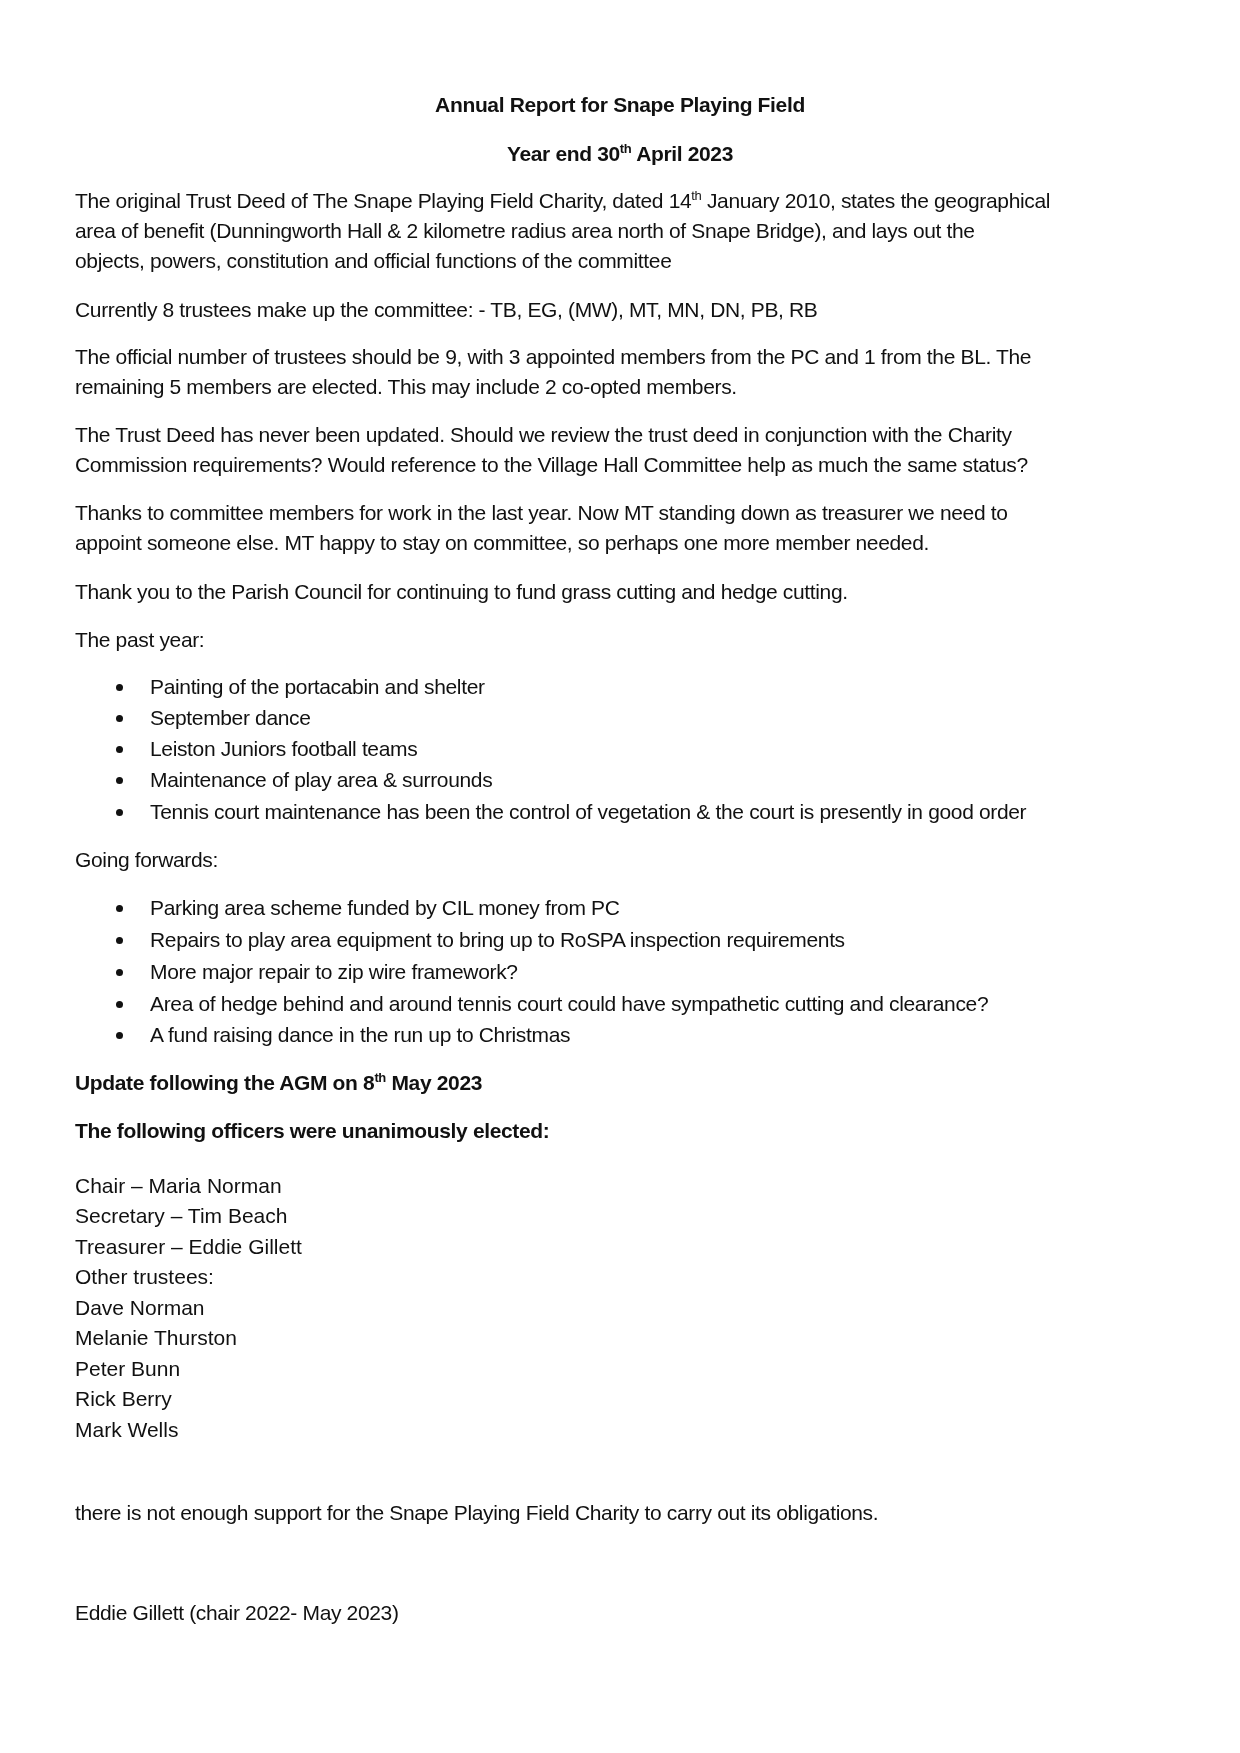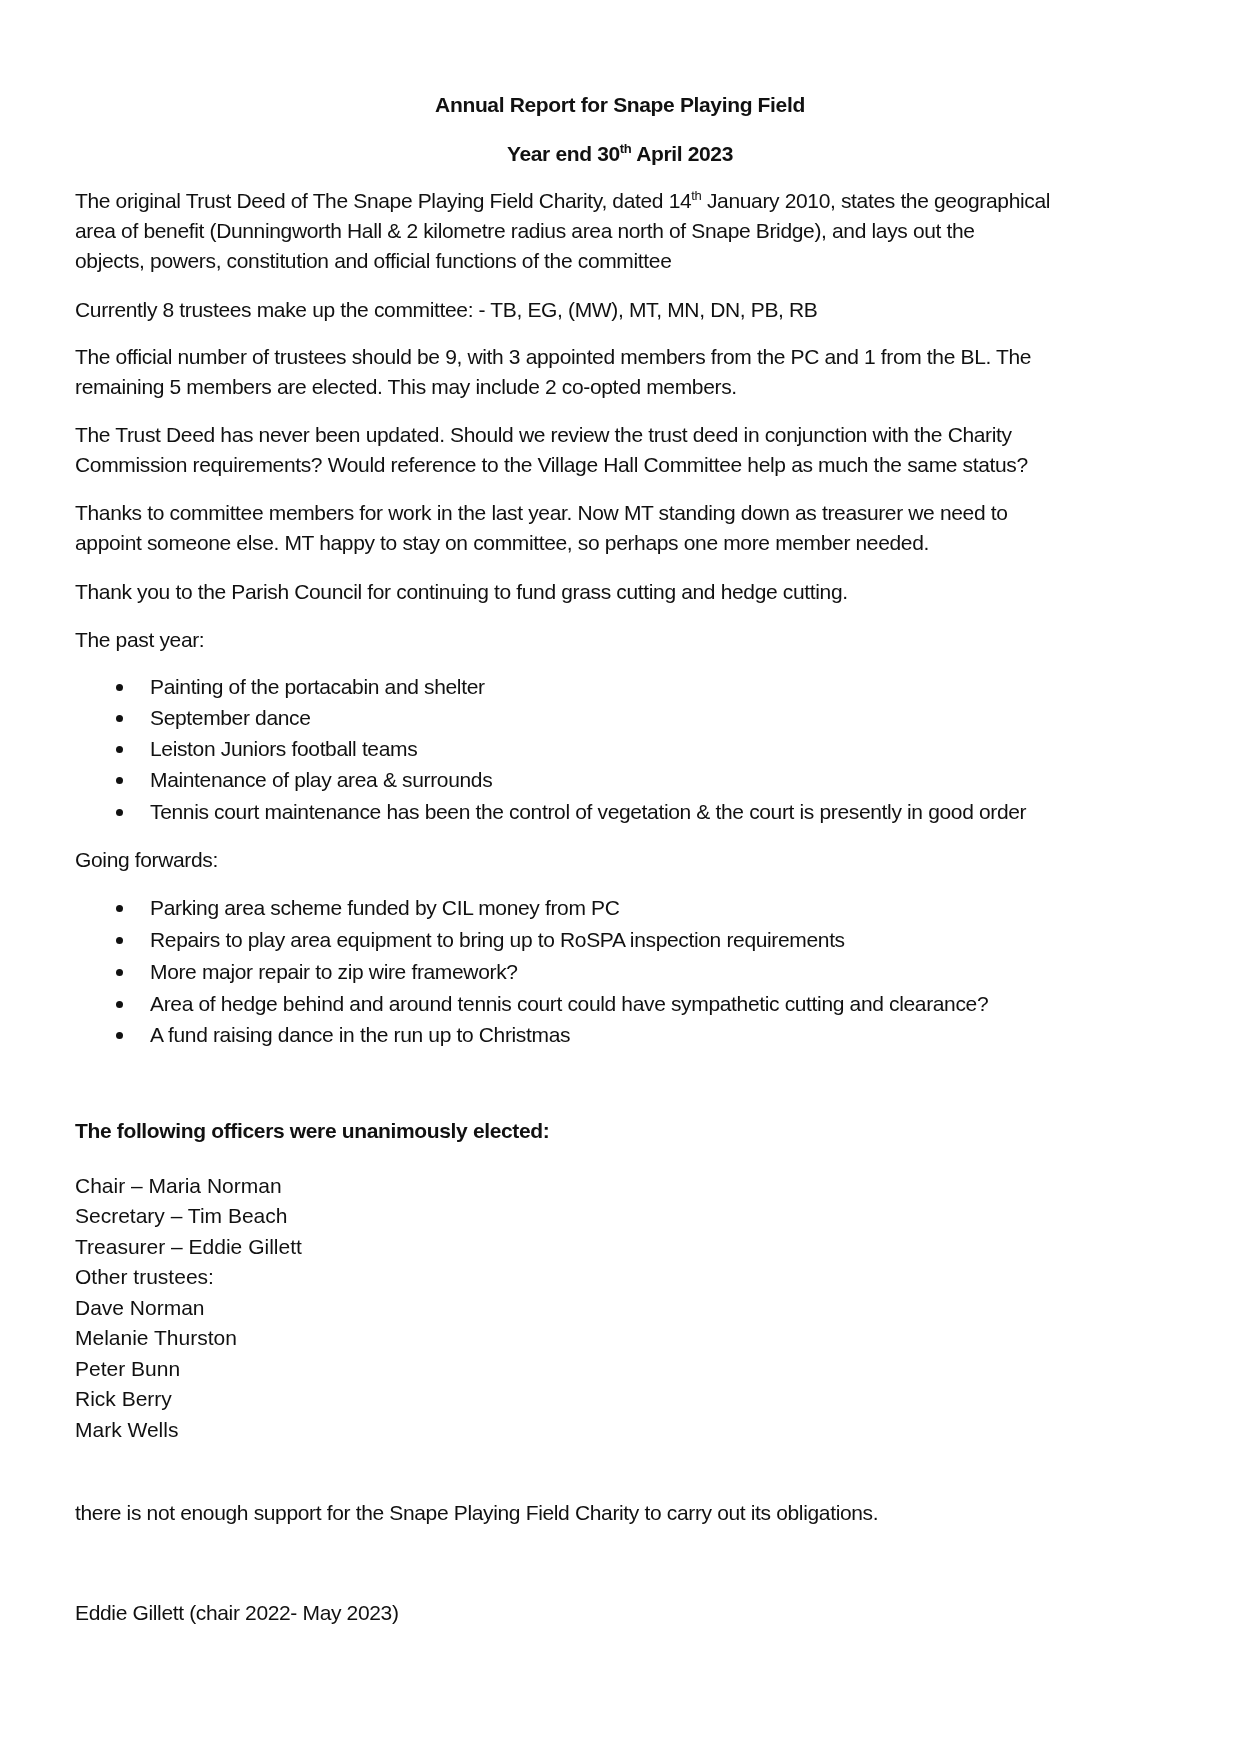--- a/index.html
+++ b/index.html
@@ -84,20 +84,21 @@
     <div class="bl" style="top:973px;">
         <span class="dot"></span>
         <span class="txt">Area of hedge behind and around tennis court could have sympathetic cutting and clearance?</span>
       </div>
     <div class="bl" style="top:1004px;">
         <span class="dot"></span>
         <span class="txt">A fund raising dance in the run up to Christmas</span>
       </div>
   </div>
 
+  <div class="t bold" style="top:1052px;"><span>Update following the AGM on 8</span><sup>th</sup><span> May 2023</span></div>
 
   <div class="t" style="top:1100px;font-weight:bold;">The following officers were unanimously elected:</div>
 
   <div>
     <div class="ln" style="top:1147px;">Chair – Maria Norman</div>
     <div class="ln" style="top:1177px;">Secretary – Tim Beach</div>
     <div class="ln" style="top:1208px;">Treasurer – Eddie Gillett</div>
     <div class="ln" style="top:1238px;">Other trustees:</div>
     <div class="ln" style="top:1269px;">Dave Norman</div>
     <div class="ln" style="top:1299px;">Melanie Thurston</div>

